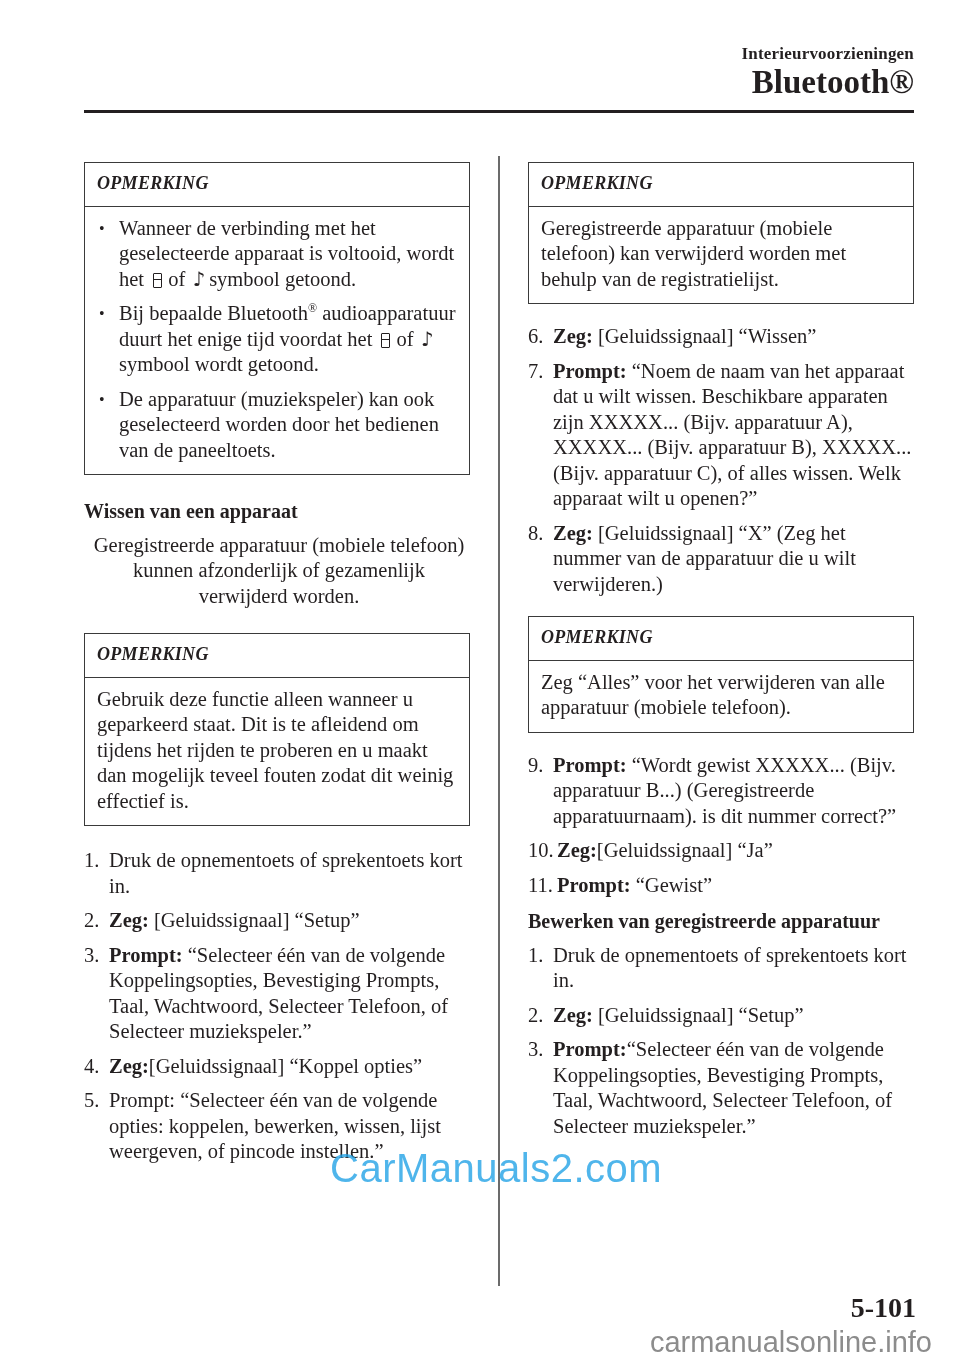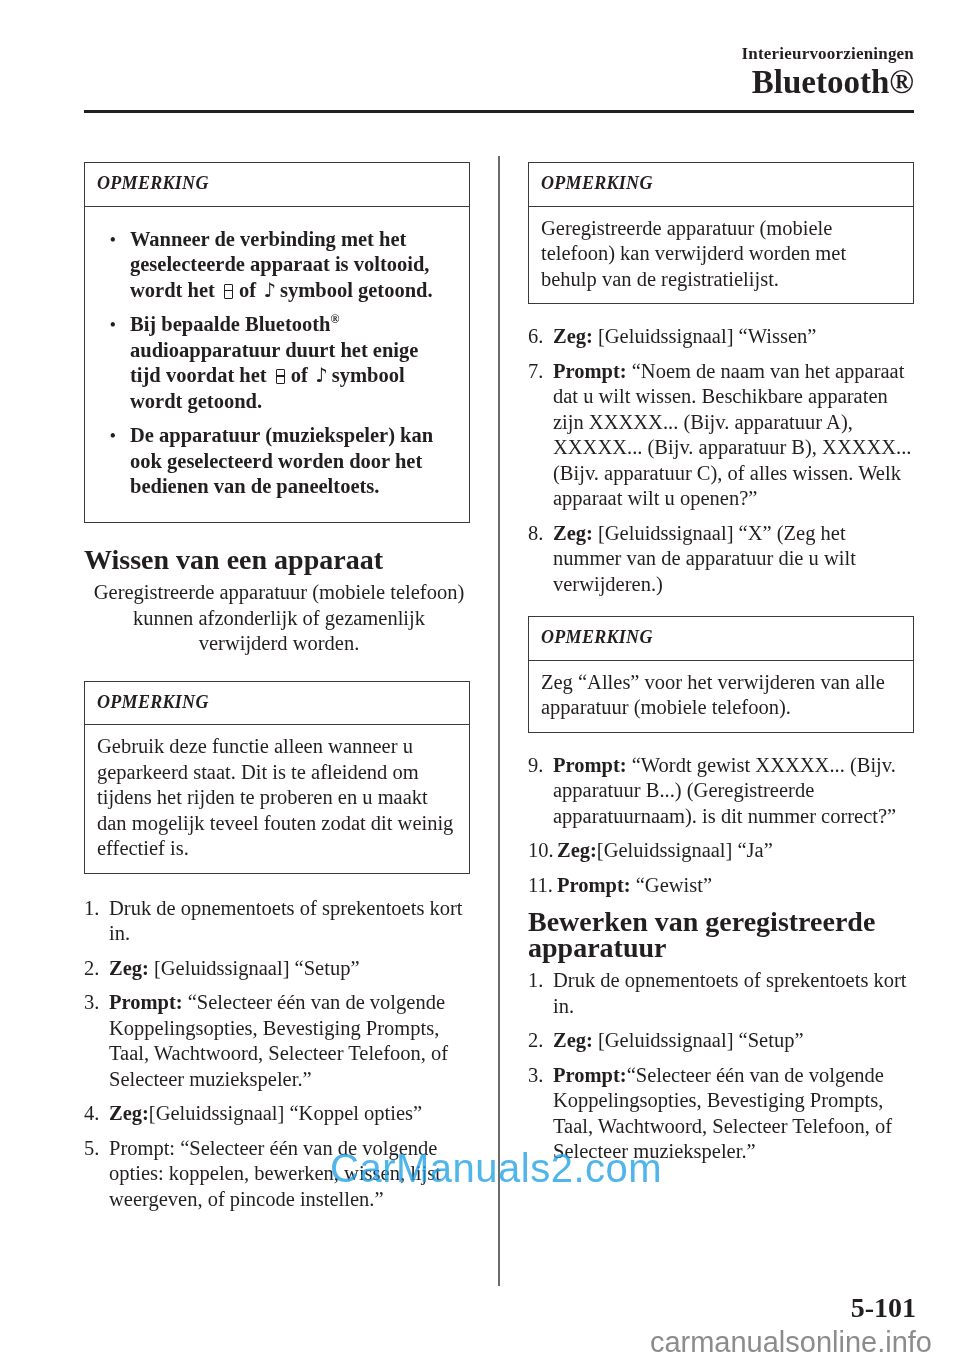--- a/index.html
+++ b/index.html
@@ -25,37 +25,37 @@
     .col { position: absolute; top: 162px; width: 386px; font-size: 20.5px; line-height: 25.5px; }
     .col-left { left: 84px; }
     .col-right { left: 528px; }
 
     .note { border: 1.5px solid #3a3a3a; margin-bottom: 14px; }
     .note-head {
       font-weight: bold; font-size: 18px; padding: 8px 12px 9px 12px;
       border-bottom: 1.5px solid #3a3a3a; letter-spacing: 0.3px; font-style: italic;
     }
     .note-body { padding: 9px 12px 11px 12px; }
-    .note-body ul { list-style: none; margin: 11px; padding: 0; font-weight: bold; }
+    .note-body ul { list-style: none; margin: 0; padding: 0; }
     .note-body li { position: relative; padding-left: 22px; margin-bottom: 9px; }
     .note-body li:last-child { margin-bottom: 0; }
     .note-body li::before {
       content: "•"; position: absolute; left: 2px; top: 0; font-size: 16px;
     }
     .sym-phone {
       display: inline-block; width: 9px; height: 15px; border: 1.8px solid #231f20;
       border-radius: 1px; vertical-align: -2px; margin: 0 6px 0 4px; position: relative; box-sizing: border-box;
     }
     .sym-phone::after {
       content: ""; position: absolute; left: 0; right: 0; top: 5px; height: 1.8px; background: #231f20;
     }
     .sym-note { display: inline-block; font-size: 20px; margin: 0 4px 0 2px; font-family: "DejaVu Sans", sans-serif; }
     sup { font-size: 12px; line-height: 0; }
 
-    .section-head { font-weight: bold; font-size: 28px; margin: 0 0 8px 0; }
+    .section-head { font-weight: bold; font-size: 20px; margin: 0 0 8px 0; }
     .para { margin: 0 0 16px 4px; text-align: center; }
 
     ol.steps { list-style: none; margin: 0; padding: 0; }
     ol.steps li { position: relative; padding-left: 25px; margin-bottom: 9px; }
     ol.steps li.wide { padding-left: 29px; }
     .num { position: absolute; left: 0; top: 0; }
     b { font-weight: bold; }
 
     .page-number {
       position: absolute; right: 44px; top: 1292px; font-weight: bold; font-size: 28px;

